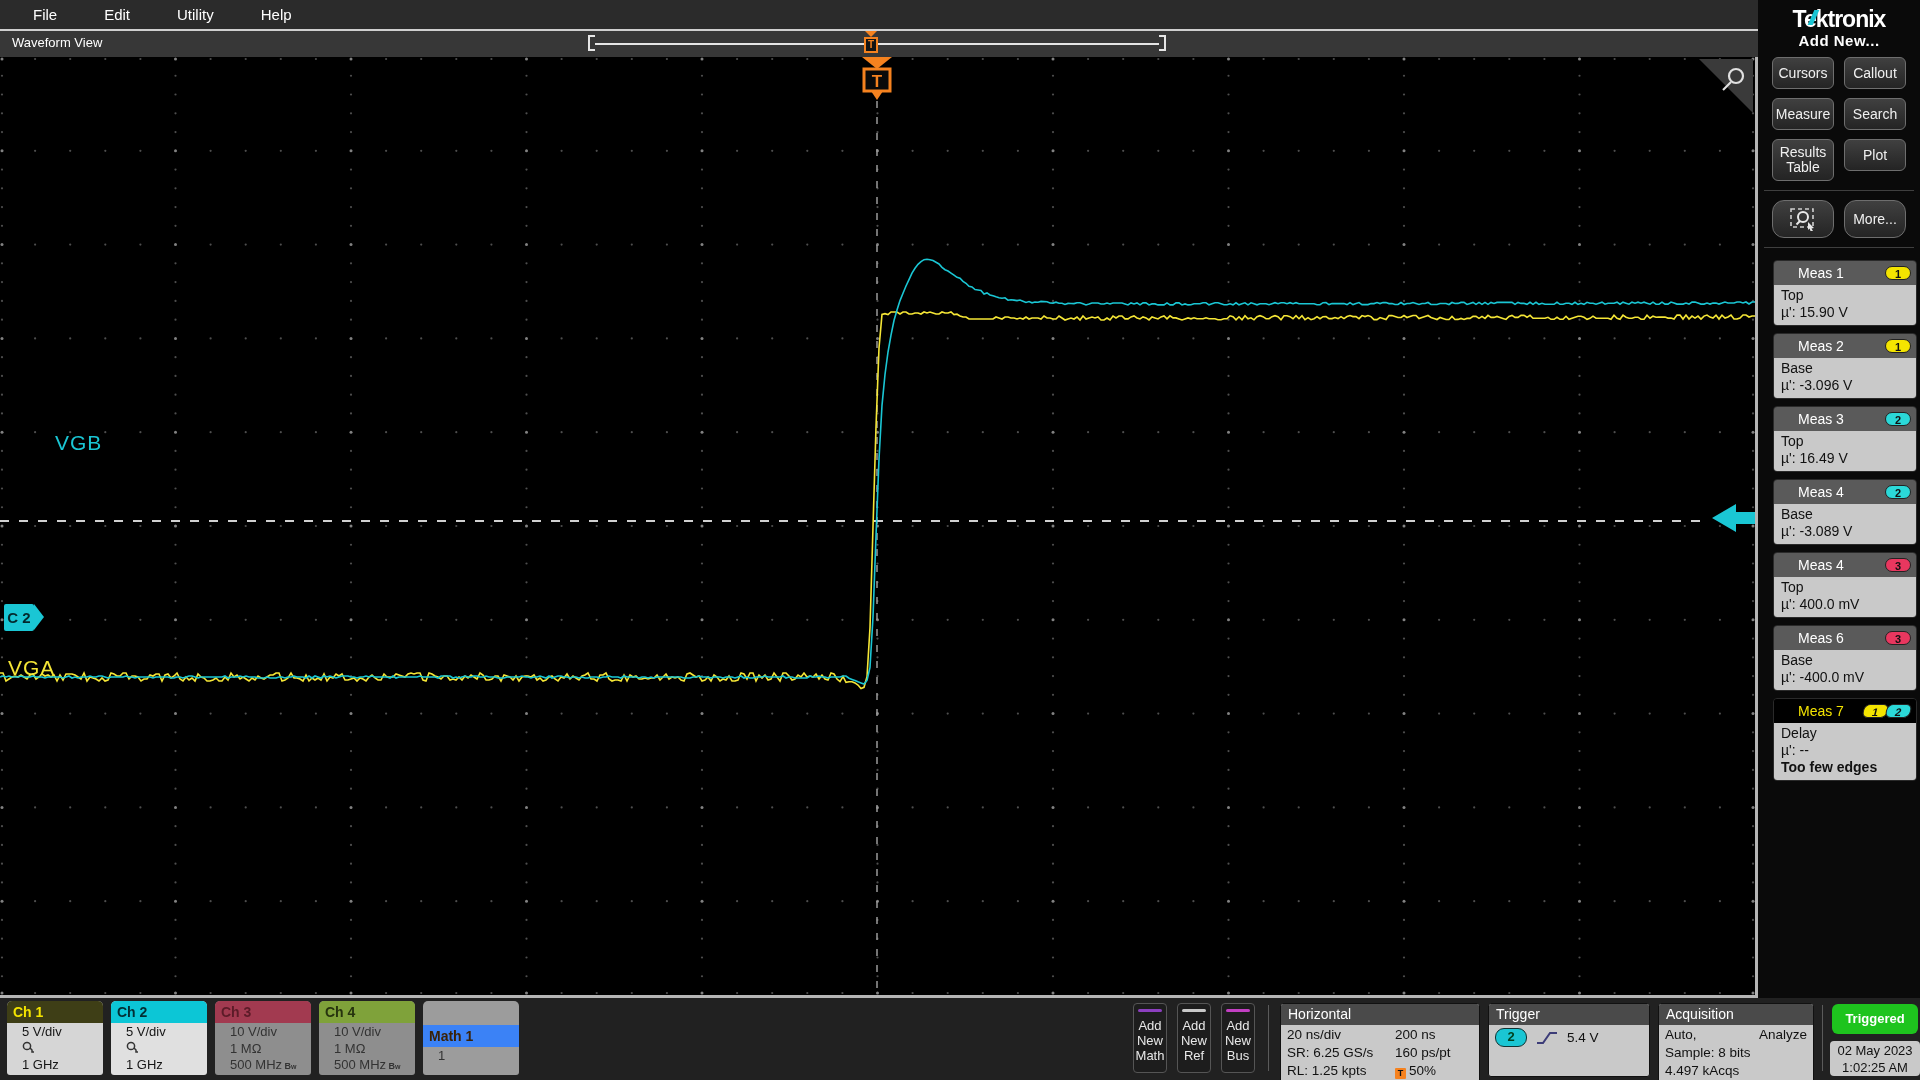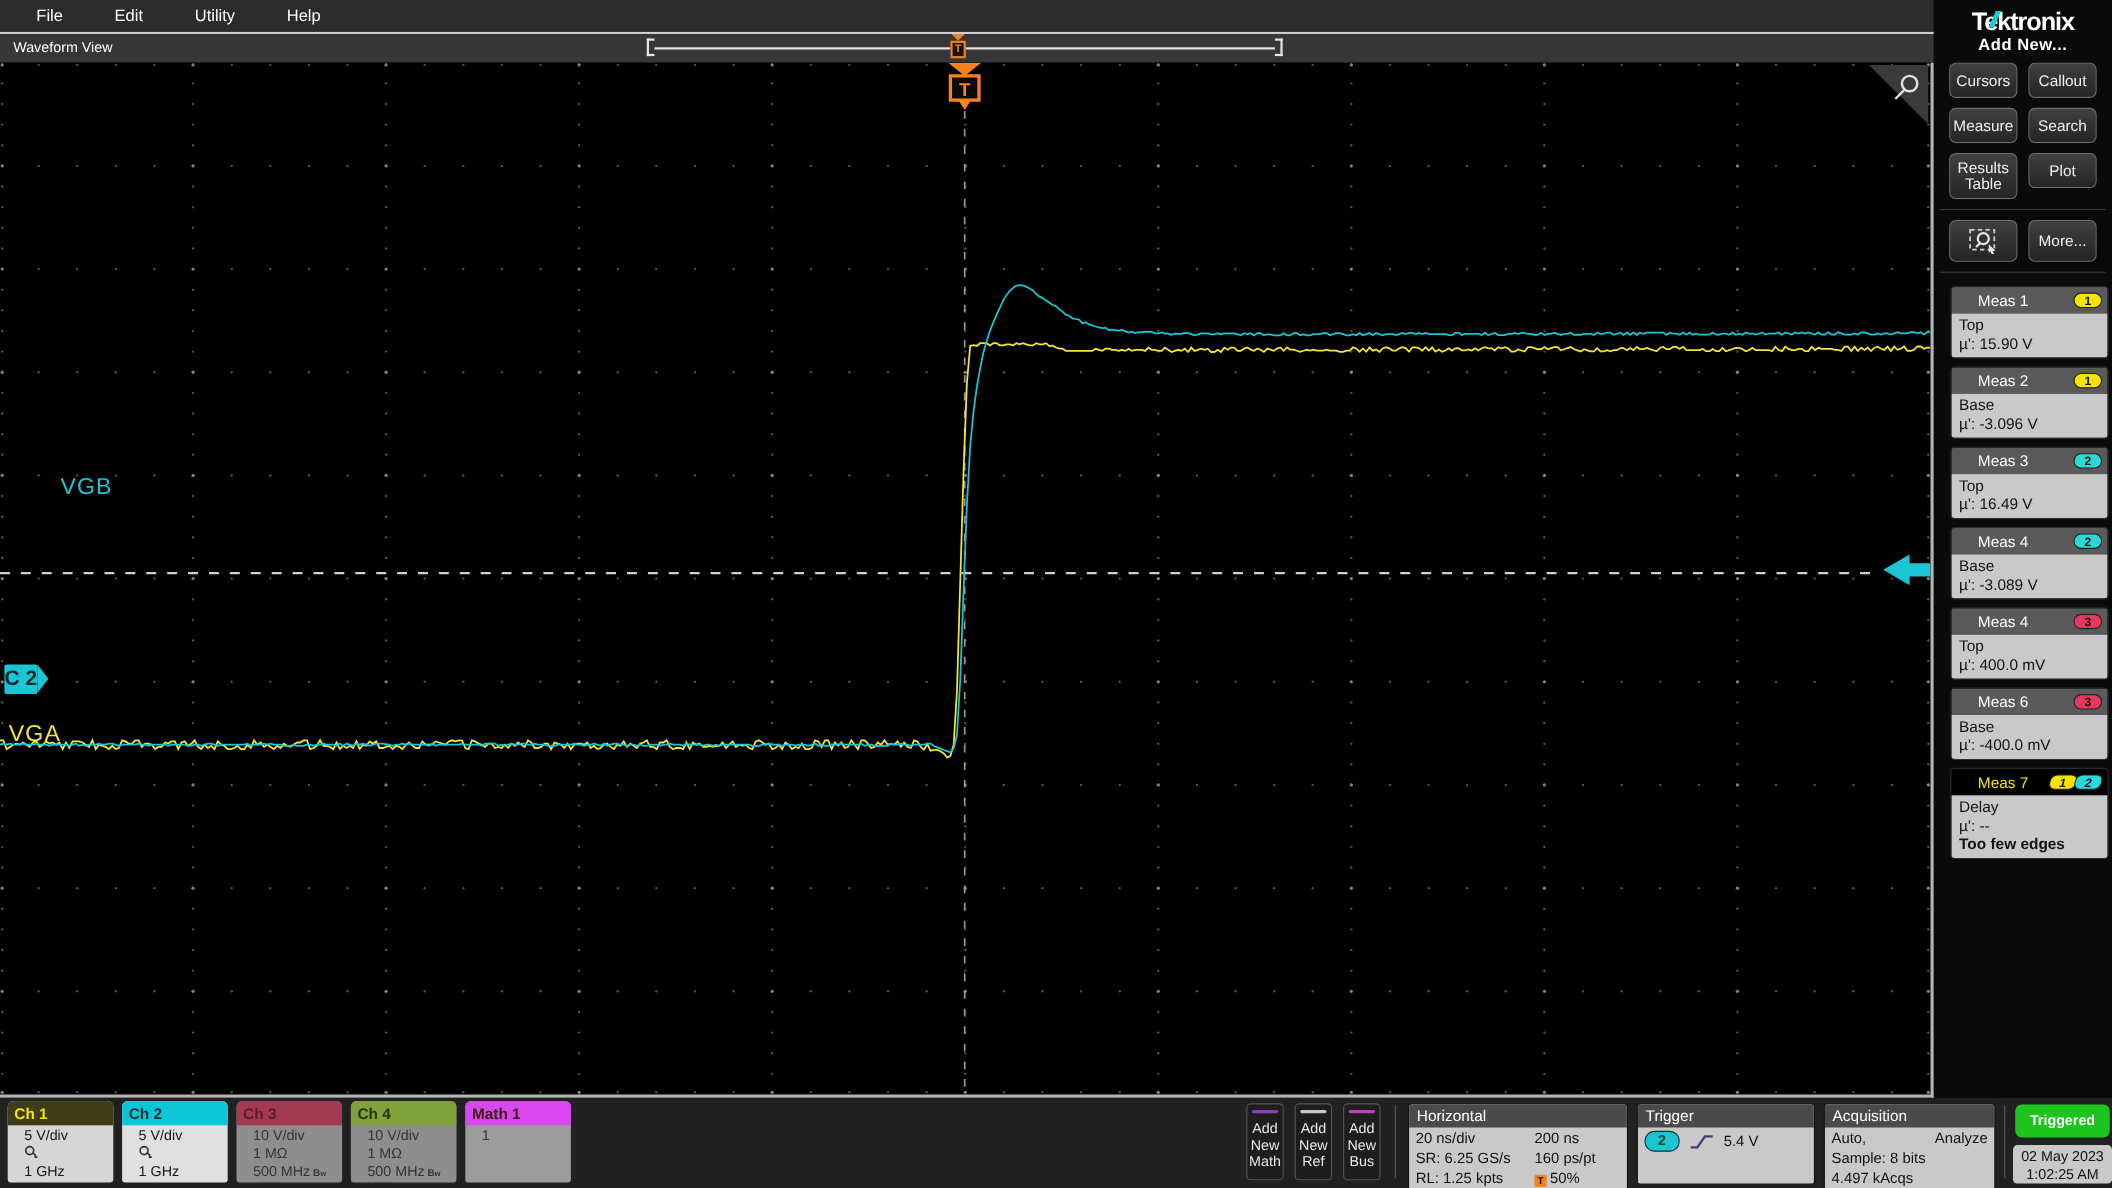--- a/index.html
+++ b/index.html
@@ -13,35 +13,35 @@
   .tab-title{position:absolute;left:12px;top:4px;color:#fff;font-size:13px;}
   .pos-line{position:absolute;top:12px;height:2px;background:#e6e6e6;}
   .bracket{position:absolute;top:4px;width:7px;height:16px;border:2px solid #e6e6e6;box-sizing:border-box;}
   .bracket.l{border-right:none;}
   .bracket.r{border-left:none;}
   .mini-tri{position:absolute;top:0;width:0;height:0;border-left:6px solid transparent;border-right:6px solid transparent;border-top:6px solid #f5821f;}
   .mini-tbox{position:absolute;top:6px;width:14px;height:16px;background:#141414;border:2px solid #f5821f;box-sizing:border-box;color:#f5821f;font-size:10px;font-weight:bold;text-align:center;line-height:12px;}
   
   .wave-wrap{position:absolute;left:0;top:57px;width:1758px;height:941px;background:#000;border-right:3px solid #b5b5b5;border-bottom:3px solid #b5b5b5;box-sizing:border-box;}
   .wave-label{position:absolute;font-size:21px;letter-spacing:1px;}
-  .ch-flag{position:absolute;left:4px;top:547px;width:30px;height:27px;background:#1ac6d4;border-radius:2px;color:#042;color:#03282c;font-size:19px;font-weight:bold;text-align:center;line-height:27px;}
+  .ch-flag{position:absolute;left:4px;top:547px;width:30px;height:27px;background:#1ac6d4;border-radius:2px;color:#042;color:#03282c;font-size:15px;font-weight:bold;text-align:center;line-height:27px;}
   .ch-flag:after{content:"";position:absolute;left:30px;top:0;border-top:13.5px solid transparent;border-bottom:13.5px solid transparent;border-left:10px solid #1ac6d4;}
   .grip{position:absolute;left:1763px;top:501px;width:5px;}
   .grip i{display:block;width:5px;height:5px;border-radius:50%;background:#c8c8c8;margin-bottom:10px;}
   
   .sidebar{position:absolute;left:1758px;top:0;width:162px;height:998px;background:#0a0a0a;box-sizing:border-box;padding-top:6px;}
   .logo{position:relative;text-align:center;color:#fff;font-size:23px;font-weight:bold;letter-spacing:-1px;height:26px;}
   .logo .kslash{position:absolute;left:53px;top:4px;width:5px;height:15px;background:#1ac6d4;transform:skewX(-24deg);}
   .addnew-h{text-align:center;color:#fff;font-size:15px;font-weight:bold;height:22px;letter-spacing:0.5px;}
   .btn-grid{display:grid;grid-template-columns:62px 62px;justify-content:center;gap:9px 10px;margin-top:3px;}
   .sbtn{background:linear-gradient(#404040,#242424);border:1px solid #6e6e6e;border-radius:6px;color:#f0f0f0;font-size:14px;display:flex;align-items:center;justify-content:center;text-align:center;height:30px;line-height:15px;cursor:default;}
   .sbtn.tall{height:40px;}
   .side-div{height:1px;background:#3f3f3f;margin:9px 6px;}
   .tool-row{display:grid;grid-template-columns:62px 62px;justify-content:center;gap:10px;}
-  .tool-row .sbtn{height:36px;}
+  .tool-row .sbtn{height:36px;border-radius:12px;}
   .meas-list{margin:12px 0 0 15px;width:144px;}
   .meas-card{margin-bottom:7px;border-radius:4px;overflow:hidden;border:1px solid #2a2a2a;}
   .meas-head{background:#5a5a5a;height:24px;display:flex;align-items:center;justify-content:space-between;padding:0 5px 0 24px;}
   .meas-card.sel .meas-head{background:#000;}
   .meas-name{color:#fff;font-size:14px;}
   .meas-card.sel .meas-name{color:#f4e400;}
   .meas-body{background:#c9c9c9;padding:2px 7px 4px;color:#111;font-size:14px;line-height:17px;}
   .meas-note{font-weight:bold;}
   .pill{min-width:26px;height:14px;border-radius:8px;font-size:11px;font-weight:bold;color:#111;text-align:center;line-height:14px;border:1px solid #222;box-sizing:border-box;}
   .pillpair{display:flex;}
@@ -1270,21 +1270,21 @@
         </div>
         <div class="chan dim" style="background: rgb(142, 142, 142);">
           <div class="chan-head" style="background: rgb(127, 162, 58); color: rgb(38, 51, 14);">Ch 4</div>
           <div class="chan-body">
             <div>10 V/div</div>
             <div>1 MΩ</div>
             <div>500 MHz<span class="bw"> B<small>w</small></span></div>
           </div>
         </div>
         <div class="chan dim" style="background: rgb(156, 156, 156);">
-          <div class="chan-head" style="background: #d946ef; color: rgb(58, 34, 8);">Math 1</div>
+          <div class="chan-head" style="background: #3b82f6; color: rgb(58, 34, 8); margin-top: 24px;">Math 1</div>
           <div class="chan-body">
             <div>1</div>
           </div>
         </div>
       </div>
     <div class="addnew-row" id="addnew-row">
         <div class="anbtn">
           <div class="accent" style="background: rgb(140, 63, 191);"></div>
           <div>Add</div>
           <div>New</div>

